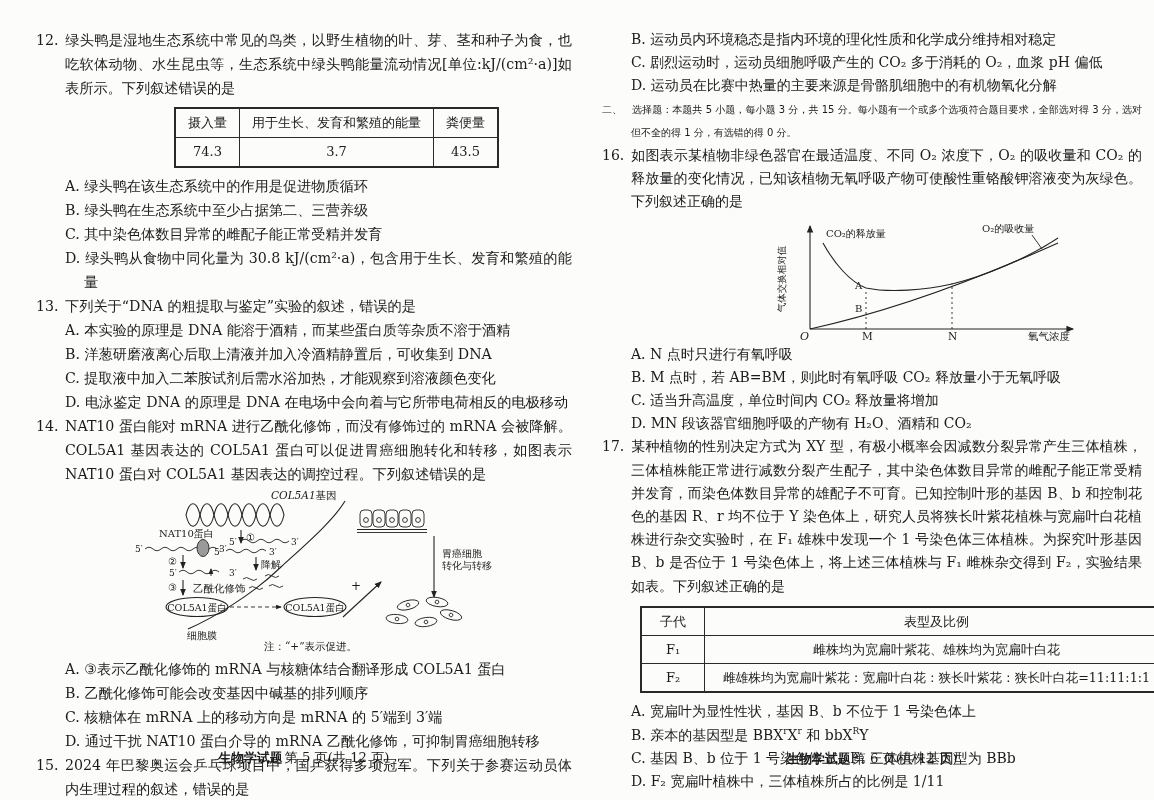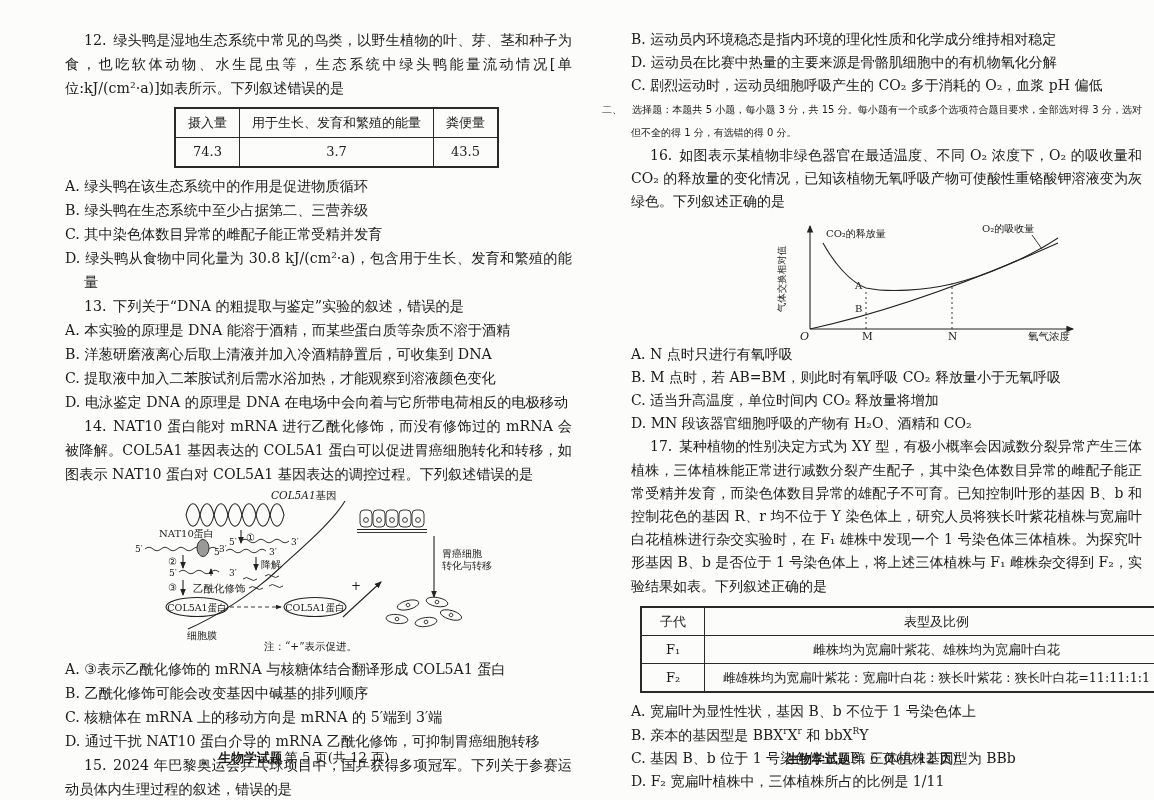--- a/index.html
+++ b/index.html
@@ -8,21 +8,21 @@
     background:#fbfbf9;
     font-family:"DejaVu Serif","Liberation Serif",serif;
     color:#1b1b1b;
     -webkit-font-smoothing:antialiased;
   }
   .sheet{position:relative;width:1154px;height:800px;overflow:hidden;background:#fcfcfb;}
   .col{position:absolute;top:28px;height:772px;text-align:justify;}
   .col-left{left:36px;width:536px;font-size:14.2px;line-height:24px;}
   .col-right{left:602px;width:540px;font-size:14px;line-height:23.2px;}
   .q{padding-left:29px;text-indent:-29px;margin:0;}
-  .qn{display:inline-block;width:29px;text-indent:0;margin-left:48px;}
+  .qn{display:inline-block;width:29px;text-indent:0;}
   .qn-wide{display:inline-block;width:30px;text-indent:0;}
   .opt{margin-left:29px;padding-left:19px;text-indent:-19px;}
   .sec{font-weight:normal;font-family:"DejaVu Sans","Liberation Sans",sans-serif;font-size:10px;}
   table{border-collapse:collapse;}
   .t12{margin:7px 0 6px 138px;border:2px solid #2a2a2a;font-size:13px;}
   .t12 th,.t12 td{border:1px solid #2a2a2a;font-weight:normal;text-align:center;padding:2px 12px;height:24px;text-indent:0;}
   .t17{margin:8px 0 7px 38px;border:2px solid #2a2a2a;font-size:13px;width:530px;}
   .t17 th,.t17 td{border:1px solid #2a2a2a;font-weight:normal;text-align:center;padding:2px 3px;height:23px;text-indent:0;}
   .t17 td.wide{font-size:12.7px;}
   .fig{display:block;margin:3px 0 2px 95px;}
@@ -191,22 +191,22 @@
     </div>
 
     <div class="footer">
       <span class="f-title">生物学试题</span><span class="f-page">第 5 页(共 12 页)</span>
     </div>
   </section>
 
   <section class="col col-right">
 
     <div class="opt">B. 运动员内环境稳态是指内环境的理化性质和化学成分维持相对稳定</div>
+    <div class="opt">C. 剧烈运动时，运动员细胞呼吸产生的 CO₂ 多于消耗的 O₂，血浆 pH 偏低</div>
     <div class="opt">D. 运动员在比赛中热量的主要来源是骨骼肌细胞中的有机物氧化分解</div>
-    <div class="opt">C. 剧烈运动时，运动员细胞呼吸产生的 CO₂ 多于消耗的 O₂，血浆 pH 偏低</div>
 
     <div class="q sec">
       <span class="qn-wide">二、</span><span>选择题：本题共 5 小题，每小题 3 分，共 15 分。每小题有一个或多个选项符合题目要求，全部选对得 3 分，选对但不全的得 1 分，有选错的得 0 分。</span>
     </div>
 
     <div class="q">
       <span class="qn">16.</span><span>如图表示某植物非绿色器官在最适温度、不同 O₂ 浓度下，O₂ 的吸收量和 CO₂ 的释放量的变化情况，已知该植物无氧呼吸产物可使酸性重铬酸钾溶液变为灰绿色。下列叙述正确的是</span>
     </div>
 
     <svg class="fig16" width="322" height="124" viewBox="0 0 322 124">

